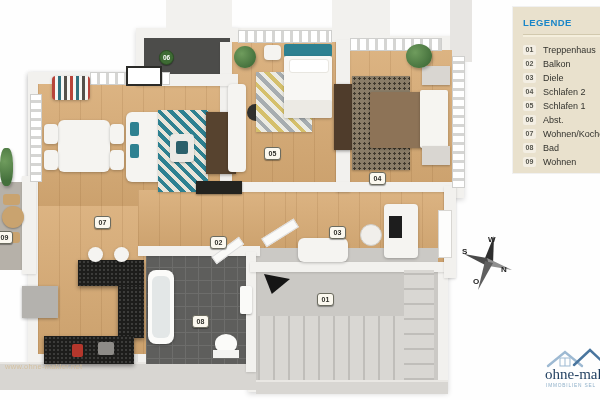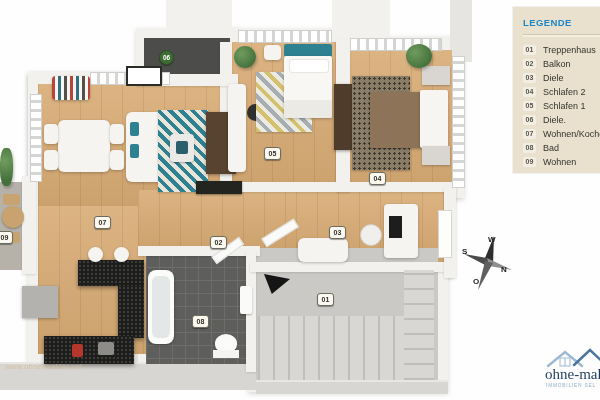--- a/index.html
+++ b/index.html
@@ -207,21 +207,21 @@
     <div class="lrow">
       <span class="lnum">04</span>
       <span class="llabel">Schlafen 2</span>
       </div>
     <div class="lrow">
       <span class="lnum">05</span>
       <span class="llabel">Schlafen 1</span>
       </div>
     <div class="lrow">
       <span class="lnum">06</span>
-      <span class="llabel">Diele.</span>
+      <span class="llabel">Abst.</span>
       </div>
     <div class="lrow">
       <span class="lnum">07</span>
       <span class="llabel">Wohnen/Kochen</span>
       </div>
     <div class="lrow">
       <span class="lnum">08</span>
       <span class="llabel">Bad</span>
       </div>
     <div class="lrow">

